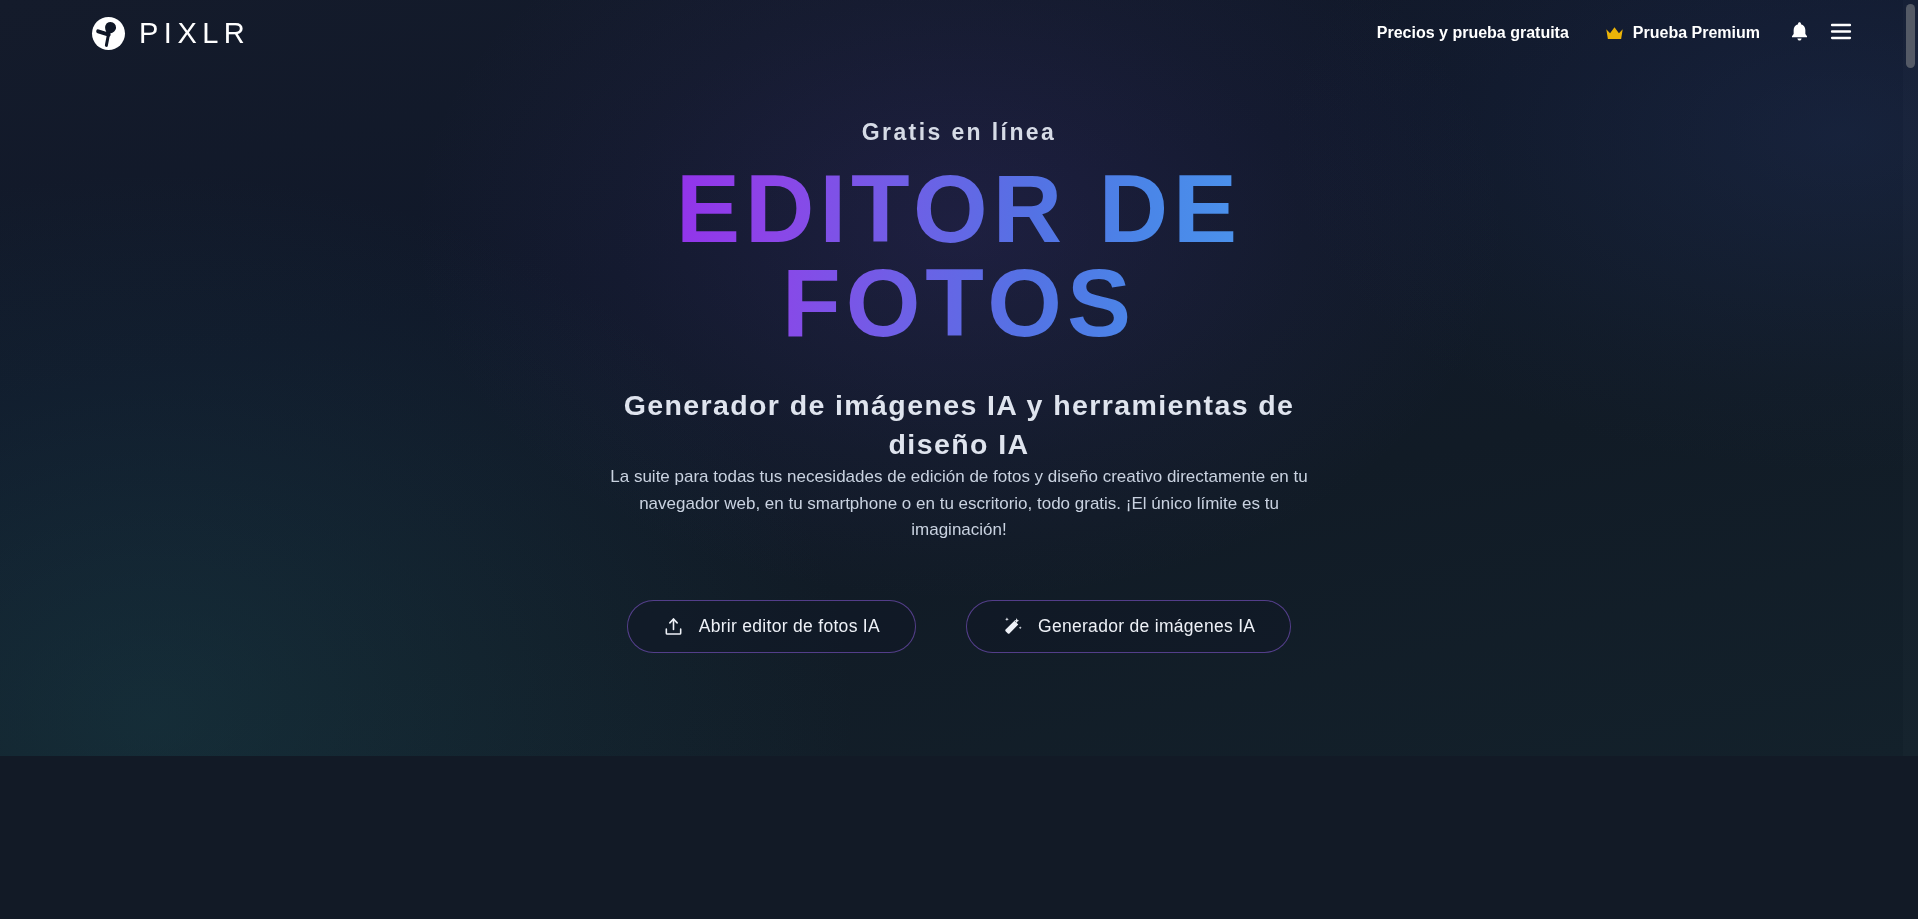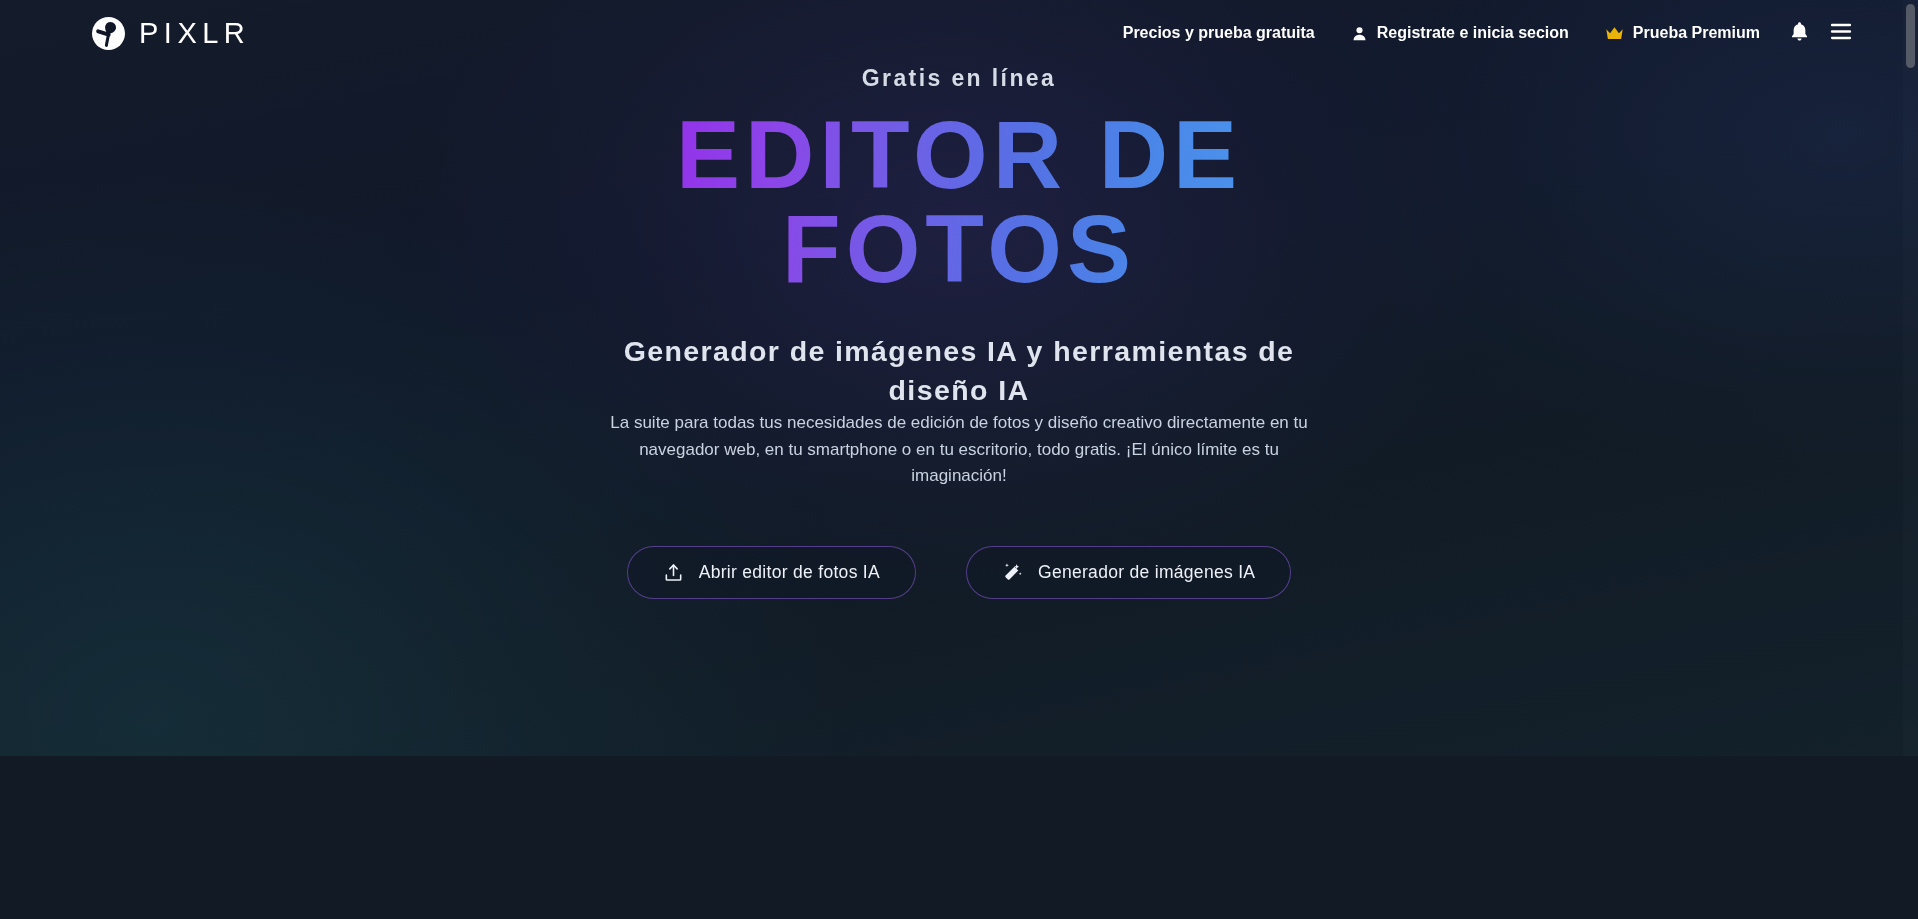--- a/index.html
+++ b/index.html
@@ -127,21 +127,21 @@
     cursor: pointer;
   }
 
   
   .hero-content {
     position: absolute;
     top: 0; left: 0; right: 0;
     display: flex;
     flex-direction: column;
     align-items: center;
-    padding-top: 65px;
+    padding-top: 119px;
   }
 
   .eyebrow {
     color: #d6dbe6;
     font-size: 23px;
     font-weight: 700;
     letter-spacing: 2.4px;
     margin-bottom: 16px;
   }
 
@@ -305,29 +305,20 @@
         </span>
         <span class="brand-word">PIXLR</span>
       </div>
 
       <div class="nav-right">
 
         <div class="nav-link">
           <span>Precios y prueba gratuita</span>
         </div>
 
-        <div class="nav-link">
-          <span class="nav-icon">
-            <svg width="17" height="17" viewBox="0 0 24 24" fill="#ffffff">
-              <circle cx="12" cy="7.4" r="4.3"></circle>
-              <path d="M3.6 21.5c0-4.6 3.8-7.6 8.4-7.6s8.4 3 8.4 7.6z"></path>
-            </svg>
-          </span>
-          <span>Registrate e inicia secion</span>
-        </div>
 
         <div class="nav-link">
           <span class="nav-icon">
             <svg width="19" height="15" viewBox="0 0 24 19" fill="#eab308">
               <path d="M1.6 4.2 L6.4 9.2 L12 1.6 L17.6 9.2 L22.4 4.2 L20.4 16.4 L3.6 16.4 Z"></path>
             </svg>
           </span>
           <span>Prueba Premium</span>
         </div>
 

